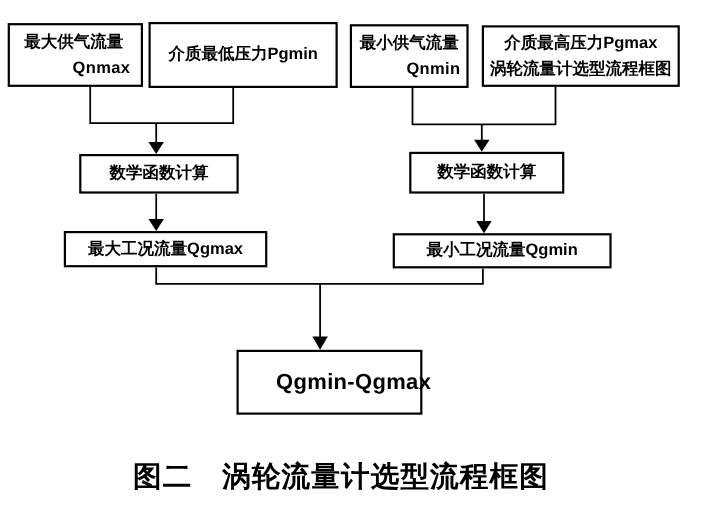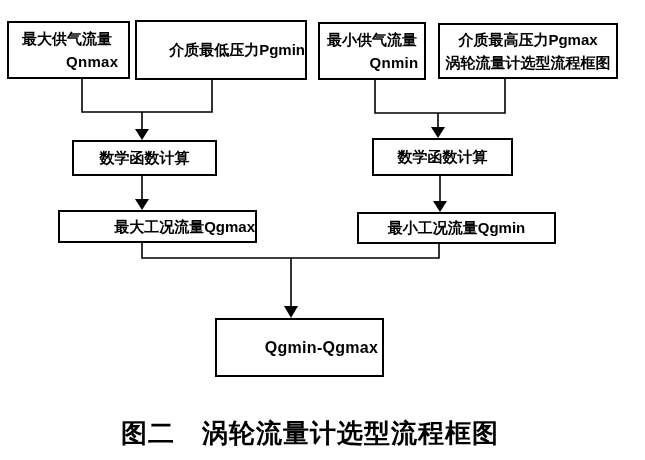--- a/index.html
+++ b/index.html
@@ -27,29 +27,29 @@
     align-items: center;
     justify-content: center;
     font-weight: bold;
     font-size: 15px;
     line-height: 1.55;
     text-align: center;
     white-space: nowrap;
   }
   .node .latin { font-size: 15px; letter-spacing: 0.3px; margin-left: 44px; }
   #node-qnmax { left: 7px;   top: 21px;  width: 123px; height: 58px; align-items: flex-start; padding-left: 13px; text-align: left; }
-  #node-pgmin-tmax { left: 135px; top: 20px;  width: 172px; height: 60px; align-items: flex-end; }
+  #node-pgmin-tmax { left: 135px; top: 20px;  width: 172px; height: 60px; }
   #node-qnmin { left: 318px; top: 22px;  width: 108px; height: 58px; }
   #node-pgmax-tmin { left: 438px; top: 23px;  width: 180px; height: 56px; }
   #node-calc-left  { left: 72px;  top: 140px; width: 145px; height: 36px; }
   #node-calc-right { left: 372px; top: 138px; width: 141px; height: 38px; }
-  #node-qgmax { left: 58px;  top: 210px; width: 199px; height: 33px; align-items: flex-end; }
+  #node-qgmax { left: 58px;  top: 210px; width: 185px; height: 33px; }
   #node-qgmin { left: 357px; top: 212px; width: 199px; height: 32px; }
   #node-result { left: 215px; top: 318px; width: 169px; height: 59px; line-height: 1.7; }
-  #node-result .latin { font-size: 16px; }
+  #node-result .latin { font-size: 20px; }
   .caption {
     position: absolute;
     left: 0; top: 416px;
     width: 620px;
     text-align: center;
     font-weight: bold;
     font-size: 26px;
     letter-spacing: 1px;
   }
 </style>

